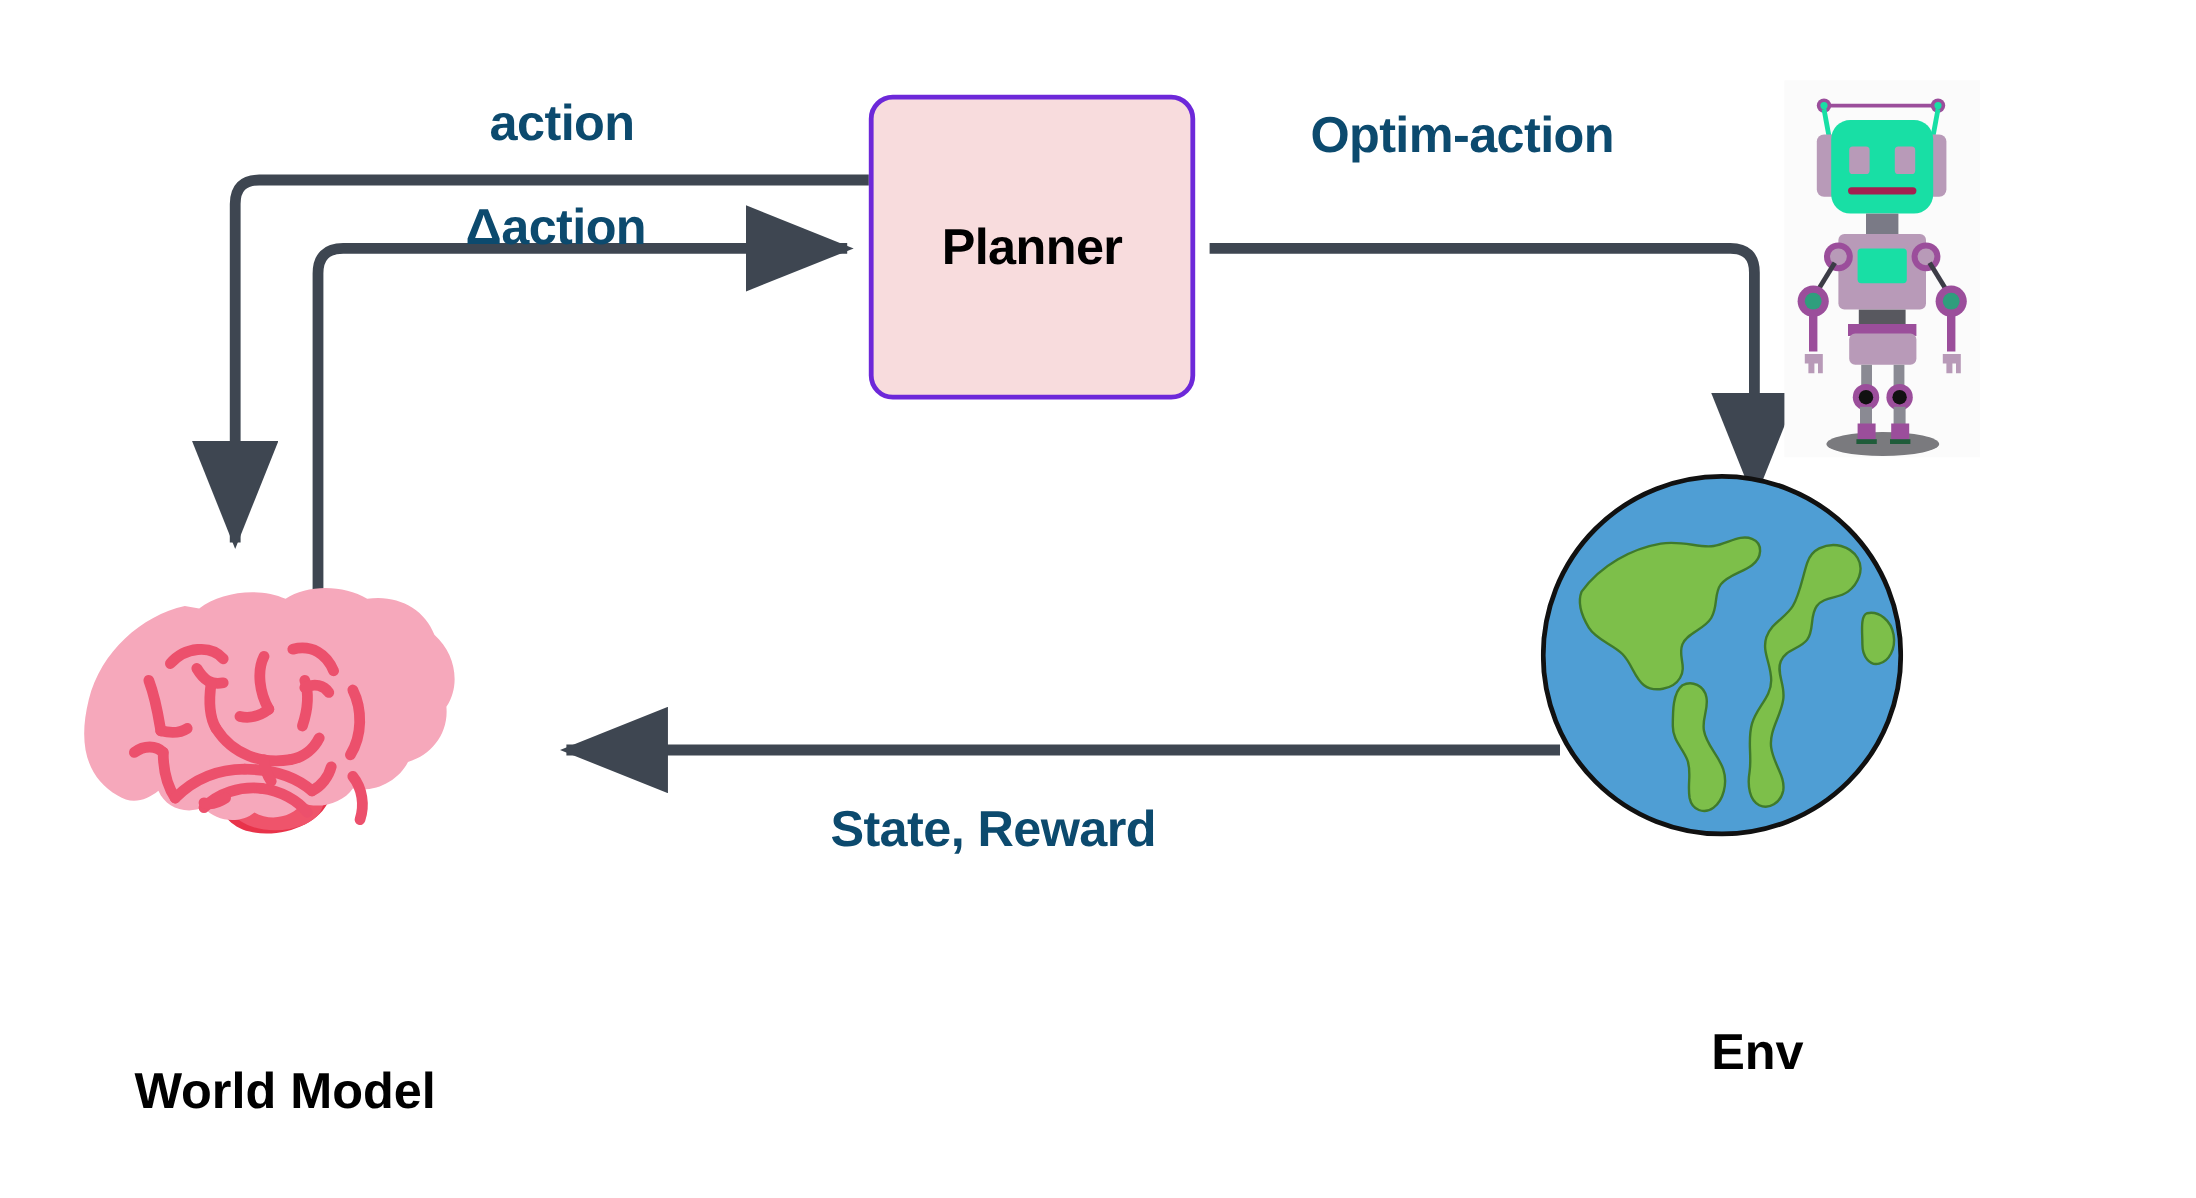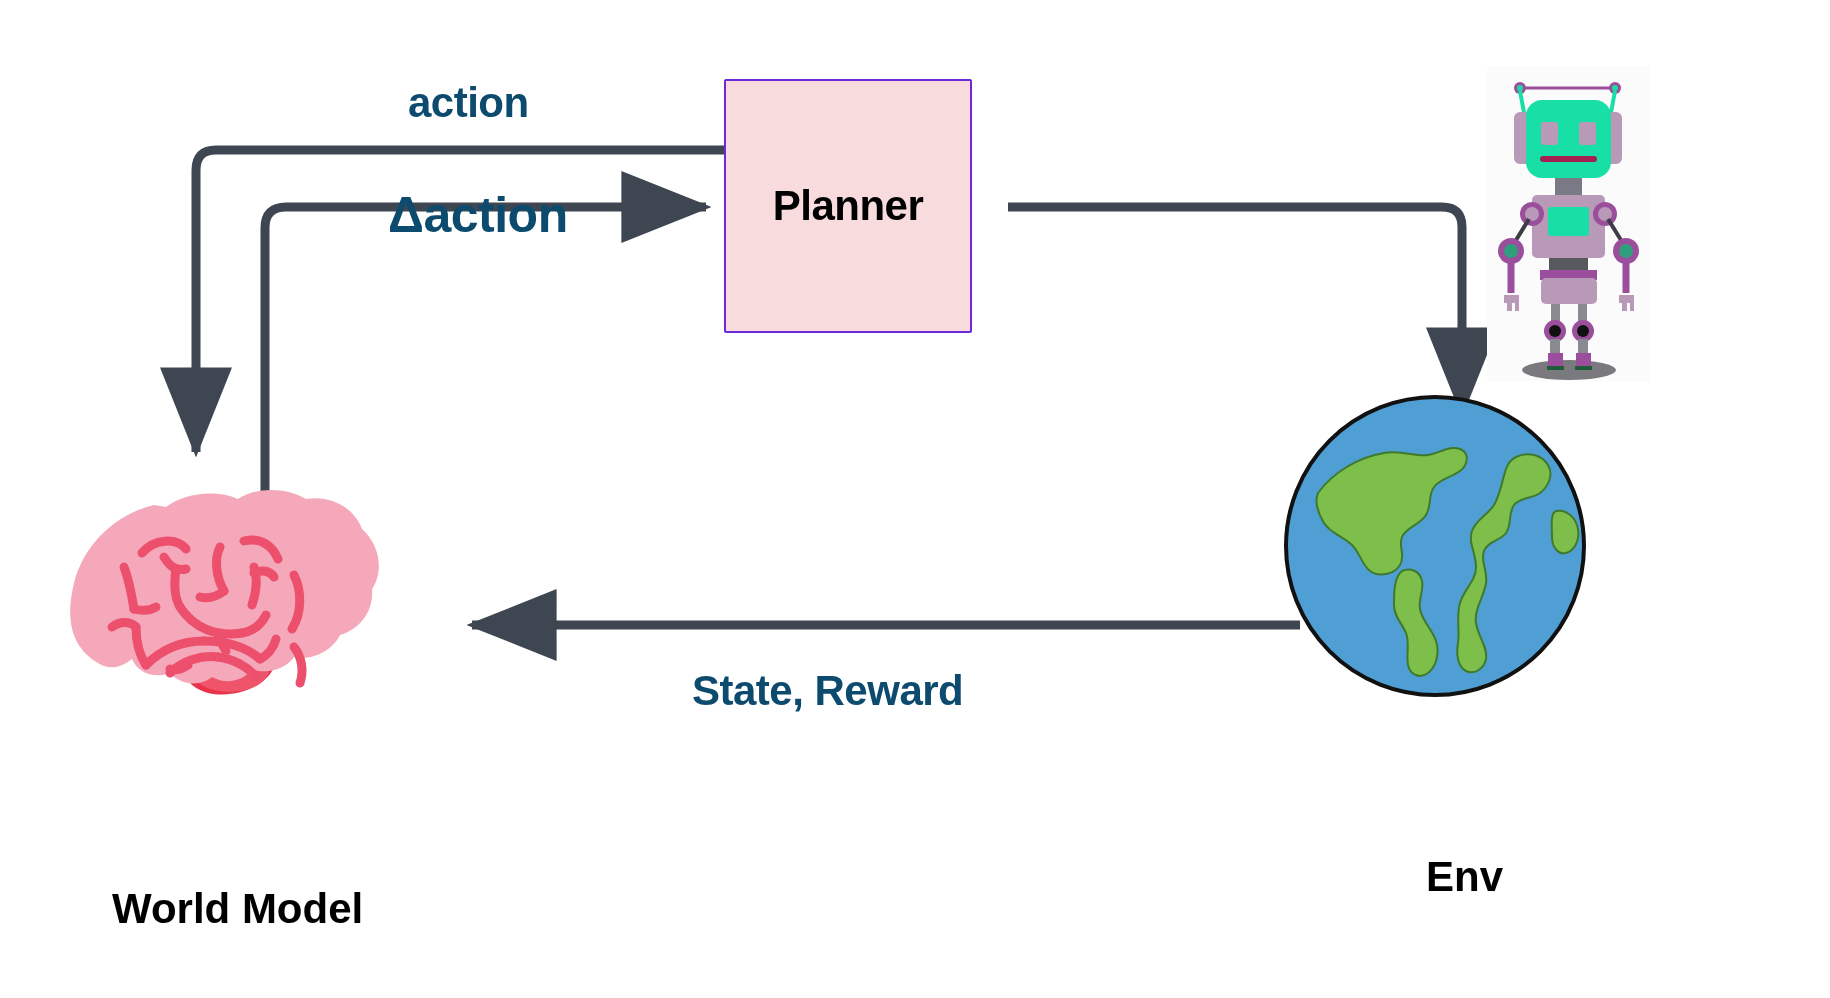--- a/index.html
+++ b/index.html
@@ -21,45 +21,45 @@
     position: absolute;
     left: 0;
     top: 0;
     width: 1830px;
     height: 998px;
   }
   .node-box {
     position: absolute;
     left: 724px;
     top: 79px;
-    width: 248px;
+    width: 272px;
     height: 254px;
     background: #f8dcdd;
-    border: 2px solid #6d28d9;
-    border-radius: 2px;
+    border: 4px solid #6d28d9;
+    border-radius: 20px;
     box-sizing: border-box;
     display: flex;
     align-items: center;
     justify-content: center;
   }
   .node-box .node-label {
     font-size: 42px;
     font-weight: bold;
     color: #000000;
     letter-spacing: -0.5px;
   }
   .edge-label {
     position: absolute;
     font-weight: bold;
     color: #0c4a6e;
     white-space: nowrap;
     line-height: 1;
   }
   .lbl-action     { left: 408px; top: 82px;  font-size: 42px; letter-spacing: -0.5px; }
-  .lbl-daction    { left: 388px; top: 190px; font-size: 50px; letter-spacing: -0.5px; }
+  .lbl-daction    { left: 388px; top: 168px; font-size: 42px; letter-spacing: -0.5px; }
   .lbl-optim      { left: 1092px; top: 92px; font-size: 42px; letter-spacing: -0.5px; }
   .lbl-statereward{ left: 692px; top: 670px; font-size: 42px; letter-spacing: -0.5px; text-align: center; }
 
   .node-caption {
     position: absolute;
     font-size: 42px;
     font-weight: bold;
     color: #000000;
     white-space: nowrap;
     line-height: 1;
@@ -95,20 +95,21 @@
 
     <path d="M 1300,625 L 472,625" fill="none" stroke="#3e4651" stroke-width="9" stroke-linecap="butt" marker-end="url(#arrowhead)"></path>
   </svg>
 
   <div class="node-box">
     <span class="node-label">Planner</span>
   </div>
 
   <div class="edge-label lbl-action">action</div>
   <div class="edge-label lbl-daction">Δaction</div>
+  <div class="edge-label lbl-optim">Optim-action</div>
   <div class="edge-label lbl-statereward">State, Reward</div>
 
   <svg class="art art-brain" viewBox="0 0 330 215">
 
     <path d="M132,158 C142,150 170,144 196,150 C214,154 222,164 216,180
              C208,200 176,212 150,206 C126,200 116,176 132,158 Z" fill="#e8334a"></path>
     <path d="M140,166 C156,158 188,158 204,168 C216,176 214,192 196,200
              C172,210 142,204 134,188 C128,176 132,170 140,166 Z" fill="#ef546b"></path>
 
     <path d="M96,18 C60,26 26,56 16,96 C6,136 16,162 40,176

